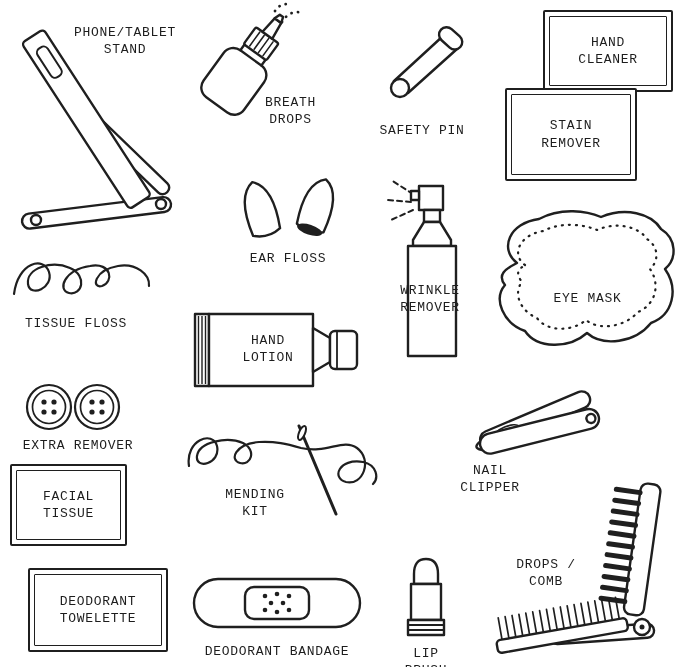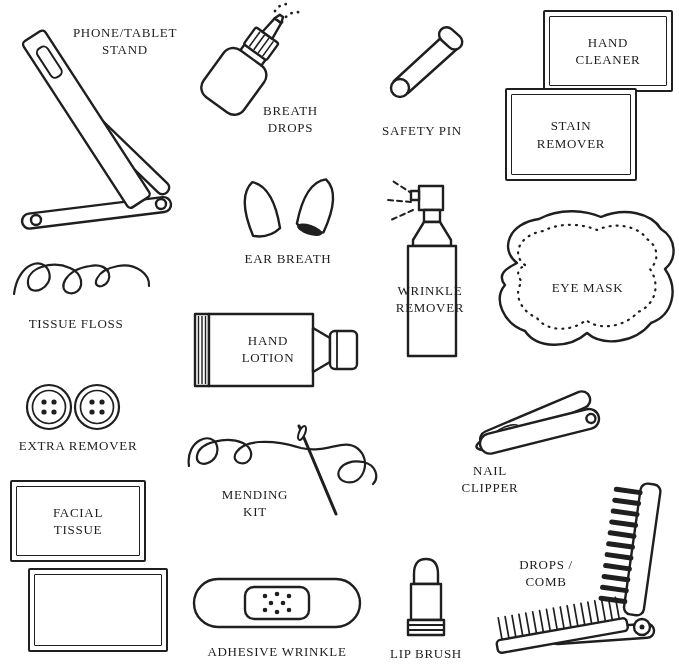--- a/index.html
+++ b/index.html
@@ -1,17 +1,17 @@
 <!DOCTYPE html>
 <html><head>
 <meta charset="utf-8">
 <style>
   html,body{margin:0;padding:0;background:#ffffff;}
   .canvas{position:relative;width:679px;height:667px;background:#ffffff;overflow:hidden;
-          font-family:Liberation Serif, serif;color:#1d1d1d;}
+          font-family:Liberation Mono, monospace;color:#1d1d1d;}
   .item{}
   .abs{position:absolute;}
   .label{position:absolute;text-align:center;font-size:13px;line-height:1.32;
          letter-spacing:.7px;white-space:pre-line;font-weight:500;color:#1d1d1d;}
   .packet{position:absolute;background:#fff;border:2.4px solid #1f1f1f;border-radius:2px;
           display:flex;align-items:center;justify-content:center;box-sizing:border-box;}
   .packet-inner{position:absolute;inset:4px;border:1.5px solid #1f1f1f;border-radius:1px;}
   .plabel{position:relative;z-index:1;text-align:center;font-size:13px;line-height:1.32;
           letter-spacing:.7px;white-space:pre-line;font-weight:500;color:#1d1d1d;}
   svg{overflow:visible;}
@@ -48,21 +48,21 @@
         <rect x="-25" y="-10" width="50" height="58" rx="12"></rect>
         <path d="M-13,-18 L-13,-10 M13,-18 L13,-10" fill="none"></path>
         <rect x="-14" y="-38" width="28" height="21" rx="2"></rect>
         <path d="M-8,-36 V-19 M-2.5,-36 V-19 M3,-36 V-19 M8.5,-36 V-19" fill="none" stroke-width="1.6"></path>
         <path d="M-6,-38 L-4,-56 L4,-56 L6,-38 Z"></path>
         <path d="M-4,-56 L-2,-62 L2,-62 L4,-56 Z"></path>
       </g>
       <path d="M99,20 q8,-13 21,-9" stroke="#1f1f1f" stroke-width="2.8" fill="none" stroke-linecap="round" stroke-dasharray="0.1 6.5"></path>
       <path d="M92,9 q4,-7 13,-7" stroke="#1f1f1f" stroke-width="2.8" fill="none" stroke-linecap="round" stroke-dasharray="0.1 6.5"></path>
     </svg>
-    <div class="label abs" style="left:238px;top:102px;width:105px">BREATH
+    <div class="label abs" style="left:238px;top:94px;width:105px">BREATH
 DROPS</div>
   </div>
 
   <div class="item">
     <svg class="abs" style="left:385px;top:22px" width="85" height="85" viewBox="0 0 85 85">
       <g stroke="#1f1f1f" stroke-width="2.4" fill="none" stroke-linecap="round" stroke-linejoin="round">
         <circle cx="15" cy="66" r="9"></circle>
         <path d="M9,59 L58,14"></path>
         <path d="M23,71 L72,27"></path>
         <rect x="53" y="9" width="26" height="15" rx="7.5" fill="#fff" transform="rotate(42 66 16)"></rect>
@@ -92,21 +92,21 @@
       <g stroke="#1f1f1f" stroke-width="2.4" fill="#fff" stroke-linejoin="round">
         <g transform="rotate(-16 27 34)">
           <path d="M13,58 Q8,16 27,6 Q46,16 41,58 Q27,65 13,58 Z"></path>
         </g>
         <g transform="rotate(18 84 32)">
           <path d="M70,54 Q65,12 84,3 Q103,12 98,54 Q84,62 70,54 Z"></path>
           <ellipse cx="84" cy="56" rx="13" ry="5" fill="#1f1f1f" stroke="none"></ellipse>
         </g>
       </g>
     </svg>
-    <div class="label abs" style="left:238px;top:250px;width:100px">EAR BREATH</div>
+    <div class="label abs" style="left:238px;top:250px;width:100px">EAR FLOSS</div>
   </div>
 
   <div class="item">
     <svg class="abs" style="left:385px;top:176px" width="85" height="186" viewBox="0 0 85 186">
       <g stroke="#1f1f1f" stroke-width="2.4" fill="#fff" stroke-linejoin="round" stroke-linecap="round">
         <g stroke-width="2" stroke-dasharray="5 4" fill="none">
           <path d="M28,18 L6,4"></path>
             <path d="M26,26 L2,24"></path>
             <path d="M28,34 L6,44"></path>
         </g>
@@ -125,21 +125,21 @@
     <svg class="abs" style="left:487px;top:203px" width="192" height="160" viewBox="0 0 192 160">
       <g stroke="#1f1f1f" fill="#fff" stroke-width="2.4" stroke-linejoin="round">
         <path d="M30,60 C12,46 22,20 52,16 C74,4 100,8 114,14 C138,4 164,10 174,26 C190,36 190,56 178,66
                  C192,86 186,112 164,120 C148,140 116,144 100,130 C82,146 50,146 38,128
                  C16,120 6,96 18,82 C10,72 18,66 30,60 Z"></path>
         <path d="M38,62 C24,52 32,32 56,28 C76,18 98,22 110,27 C130,18 152,24 160,36 C172,44 172,58 163,66
                  C174,82 168,102 151,109 C138,124 112,128 99,117 C85,129 60,129 50,115
                  C33,108 26,90 35,79 C29,71 30,67 38,62 Z" fill="none" stroke-width="2.2" stroke-dasharray="1 6" stroke-linecap="round"></path>
       </g>
     </svg>
-    <div class="label abs" style="left:540px;top:279px;width:95px">EYE MASK</div>
+    <div class="label abs" style="left:540px;top:290px;width:95px">EYE MASK</div>
   </div>
 
   <div class="item">
     <svg class="abs" style="left:10px;top:252px" width="145" height="62" viewBox="0 0 145 62">
       <path d="M4,42 C8,10 34,4 39,20 C44,36 20,46 18,32 C16,16 42,8 60,16 C78,24 72,44 59,41
                C47,38 54,18 80,14 C102,10 104,30 92,34 C81,37 84,18 108,14 C126,11 140,22 139,34" stroke="#1f1f1f" stroke-width="2.2" fill="none" stroke-linecap="round"></path>
     </svg>
     <div class="label abs" style="left:10px;top:315px;width:132px">TISSUE FLOSS</div>
   </div>
 
@@ -206,51 +206,53 @@
                  C148,58 156,38 180,42 C194,45 196,58 190,64"></path>
         <path d="M116,6 L153,94" stroke-width="3"></path>
         <ellipse cx="119" cy="13" rx="3" ry="7.5" transform="rotate(23 119 13)" stroke-width="2" fill="#fff"></ellipse>
       </g>
     </svg>
     <div class="label abs" style="left:200px;top:486px;width:110px">MENDING
 KIT</div>
   </div>
 
   <div class="item">
-    <div class="packet" style="left:10px;top:480px;width:136px;height:82px">
+    <div class="packet" style="left:10px;top:464px;width:117px;height:82px">
       <div class="packet-inner"></div>
       <div class="plabel">FACIAL
 TISSUE</div>
     </div>
   </div>
 
   <div class="item">
     <div class="packet" style="left:28px;top:568px;width:140px;height:84px">
       <div class="packet-inner"></div>
+      <div class="plabel">DEODORANT
+TOWELETTE</div>
     </div>
   </div>
 
   <div class="item">
     <svg class="abs" style="left:192px;top:572px" width="170" height="62" viewBox="0 0 170 62">
       <g stroke="#1f1f1f" stroke-width="2.4" fill="#fff">
         <rect x="2" y="7" width="166" height="48" rx="24"></rect>
         <rect x="53" y="15" width="64" height="32" rx="9"></rect>
         <g fill="#1f1f1f" stroke="none">
           <circle cx="73" cy="24" r="2.3"></circle>
             <circle cx="85" cy="22" r="2.3"></circle>
             <circle cx="97" cy="24" r="2.3"></circle>
           <circle cx="79" cy="31" r="2.3"></circle>
             <circle cx="91" cy="31" r="2.3"></circle>
           <circle cx="73" cy="38" r="2.3"></circle>
             <circle cx="85" cy="40" r="2.3"></circle>
             <circle cx="97" cy="38" r="2.3"></circle>
         </g>
       </g>
     </svg>
-    <div class="label abs" style="left:188px;top:643px;width:178px">ADHESIVE WRINKLE</div>
+    <div class="label abs" style="left:188px;top:643px;width:178px">DEODORANT BANDAGE</div>
   </div>
 
   <div class="item">
     <svg class="abs" style="left:399px;top:550px" width="54" height="92" viewBox="0 0 54 92">
       <g stroke="#1f1f1f" stroke-width="2.4" fill="#fff" stroke-linejoin="round">
         <path d="M15,34 L15,24 Q15,9 27,9 Q39,9 39,24 L39,34 Z"></path>
         <rect x="12" y="34" width="30" height="36"></rect>
         <rect x="9" y="70" width="36" height="15"></rect>
         <path d="M9,75 H45 M9,80 H45" stroke-width="1.8" fill="none"></path>
       </g>

